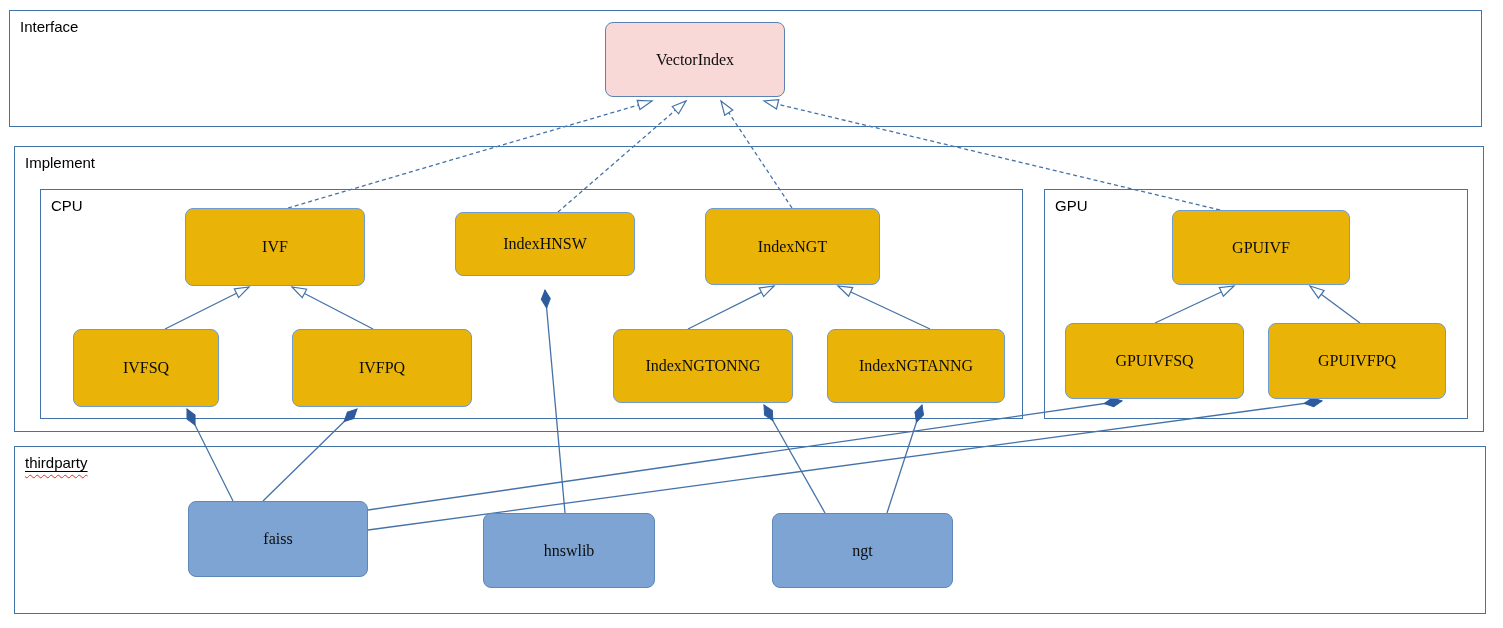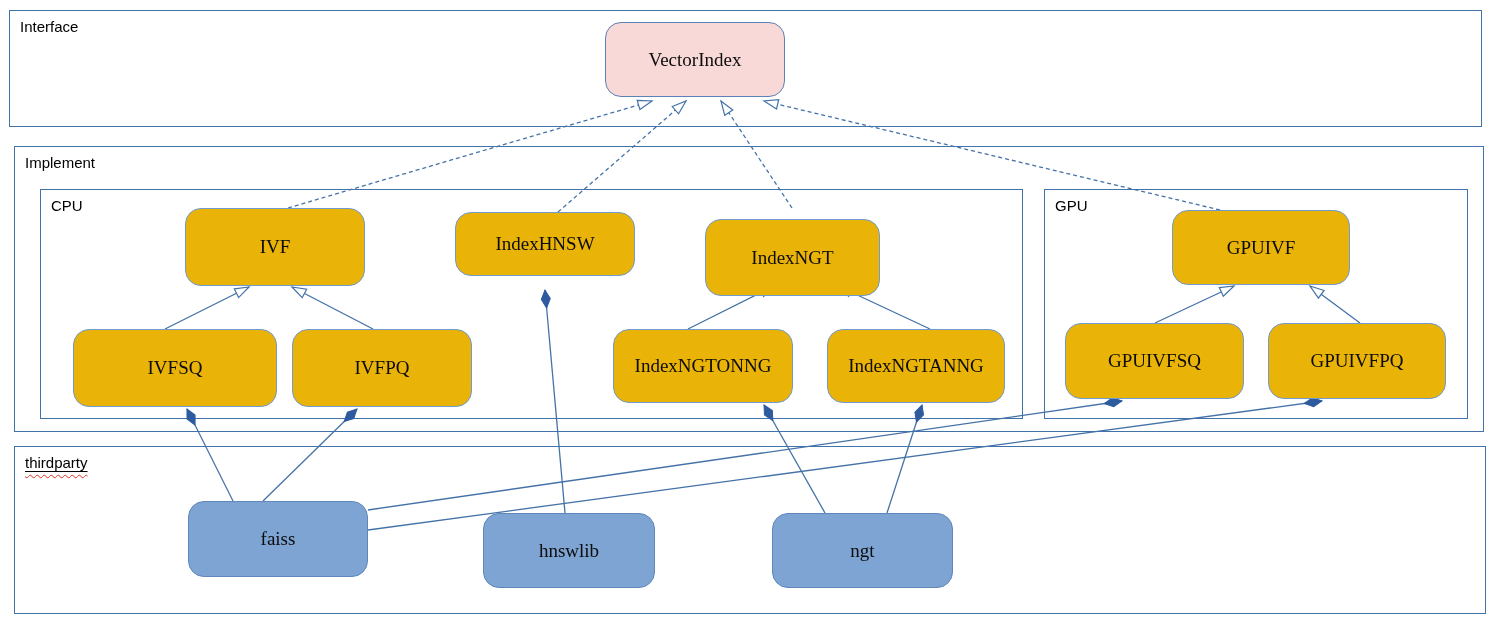--- a/index.html
+++ b/index.html
@@ -15,22 +15,22 @@
     position:absolute;top:7px;left:10px;font-size:15px;color:#000;
     white-space:nowrap;
   }
   .u-solid{text-decoration:underline;text-decoration-thickness:1.3px;text-underline-offset:3px;}
   .u-wavy{text-decoration:underline wavy #d93025;text-decoration-thickness:1px;text-underline-offset:6px;text-align:right;}
   #connectors{
     position:absolute;left:0;top:0;z-index:2;pointer-events:none;
   }
   .node{
     position:absolute;display:flex;align-items:center;justify-content:center;
-    border-radius:16px;z-index:3;box-sizing:border-box;
-    font-family:"Liberation Serif",serif;font-size:19px;color:#0c0c0c;
+    border-radius:8px;z-index:3;box-sizing:border-box;
+    font-family:"Liberation Serif",serif;font-size:16px;color:#0c0c0c;
     text-align:center;
   }
   .node.green{background:#eab308;border:1.5px solid #6f9bd0;}
   .node.pink{background:#f9d9d8;border:1.5px solid #5b82b5;}
   .node.blue{background:#7da4d3;border:1.5px solid #5f87ba;}
   line.rel{stroke:#4472a8;stroke-width:1.3px;}
   line.dashed{stroke-dasharray:4 3;}
 </style>
 </head>
 <body>
@@ -91,25 +91,25 @@
 </div>
 
 <div class="node green" style="left:185px;top:208px;width:180px;height:78px">
   <span>IVF</span>
 </div>
 
 <div class="node green" style="left:455px;top:212px;width:180px;height:64px">
   <span>IndexHNSW</span>
 </div>
 
-<div class="node green" style="left:705px;top:219px;width:175px;height:77px">
+<div class="node green" style="left:705px;top:208px;width:175px;height:77px">
   <span>IndexNGT</span>
 </div>
 
-<div class="node green" style="left:73px;top:329px;width:204px;height:78px">
+<div class="node green" style="left:73px;top:329px;width:146px;height:78px">
   <span>IVFSQ</span>
 </div>
 
 <div class="node green" style="left:292px;top:329px;width:180px;height:78px">
   <span>IVFPQ</span>
 </div>
 
 <div class="node green" style="left:613px;top:329px;width:180px;height:74px">
   <span>IndexNGTONNG</span>
 </div>

